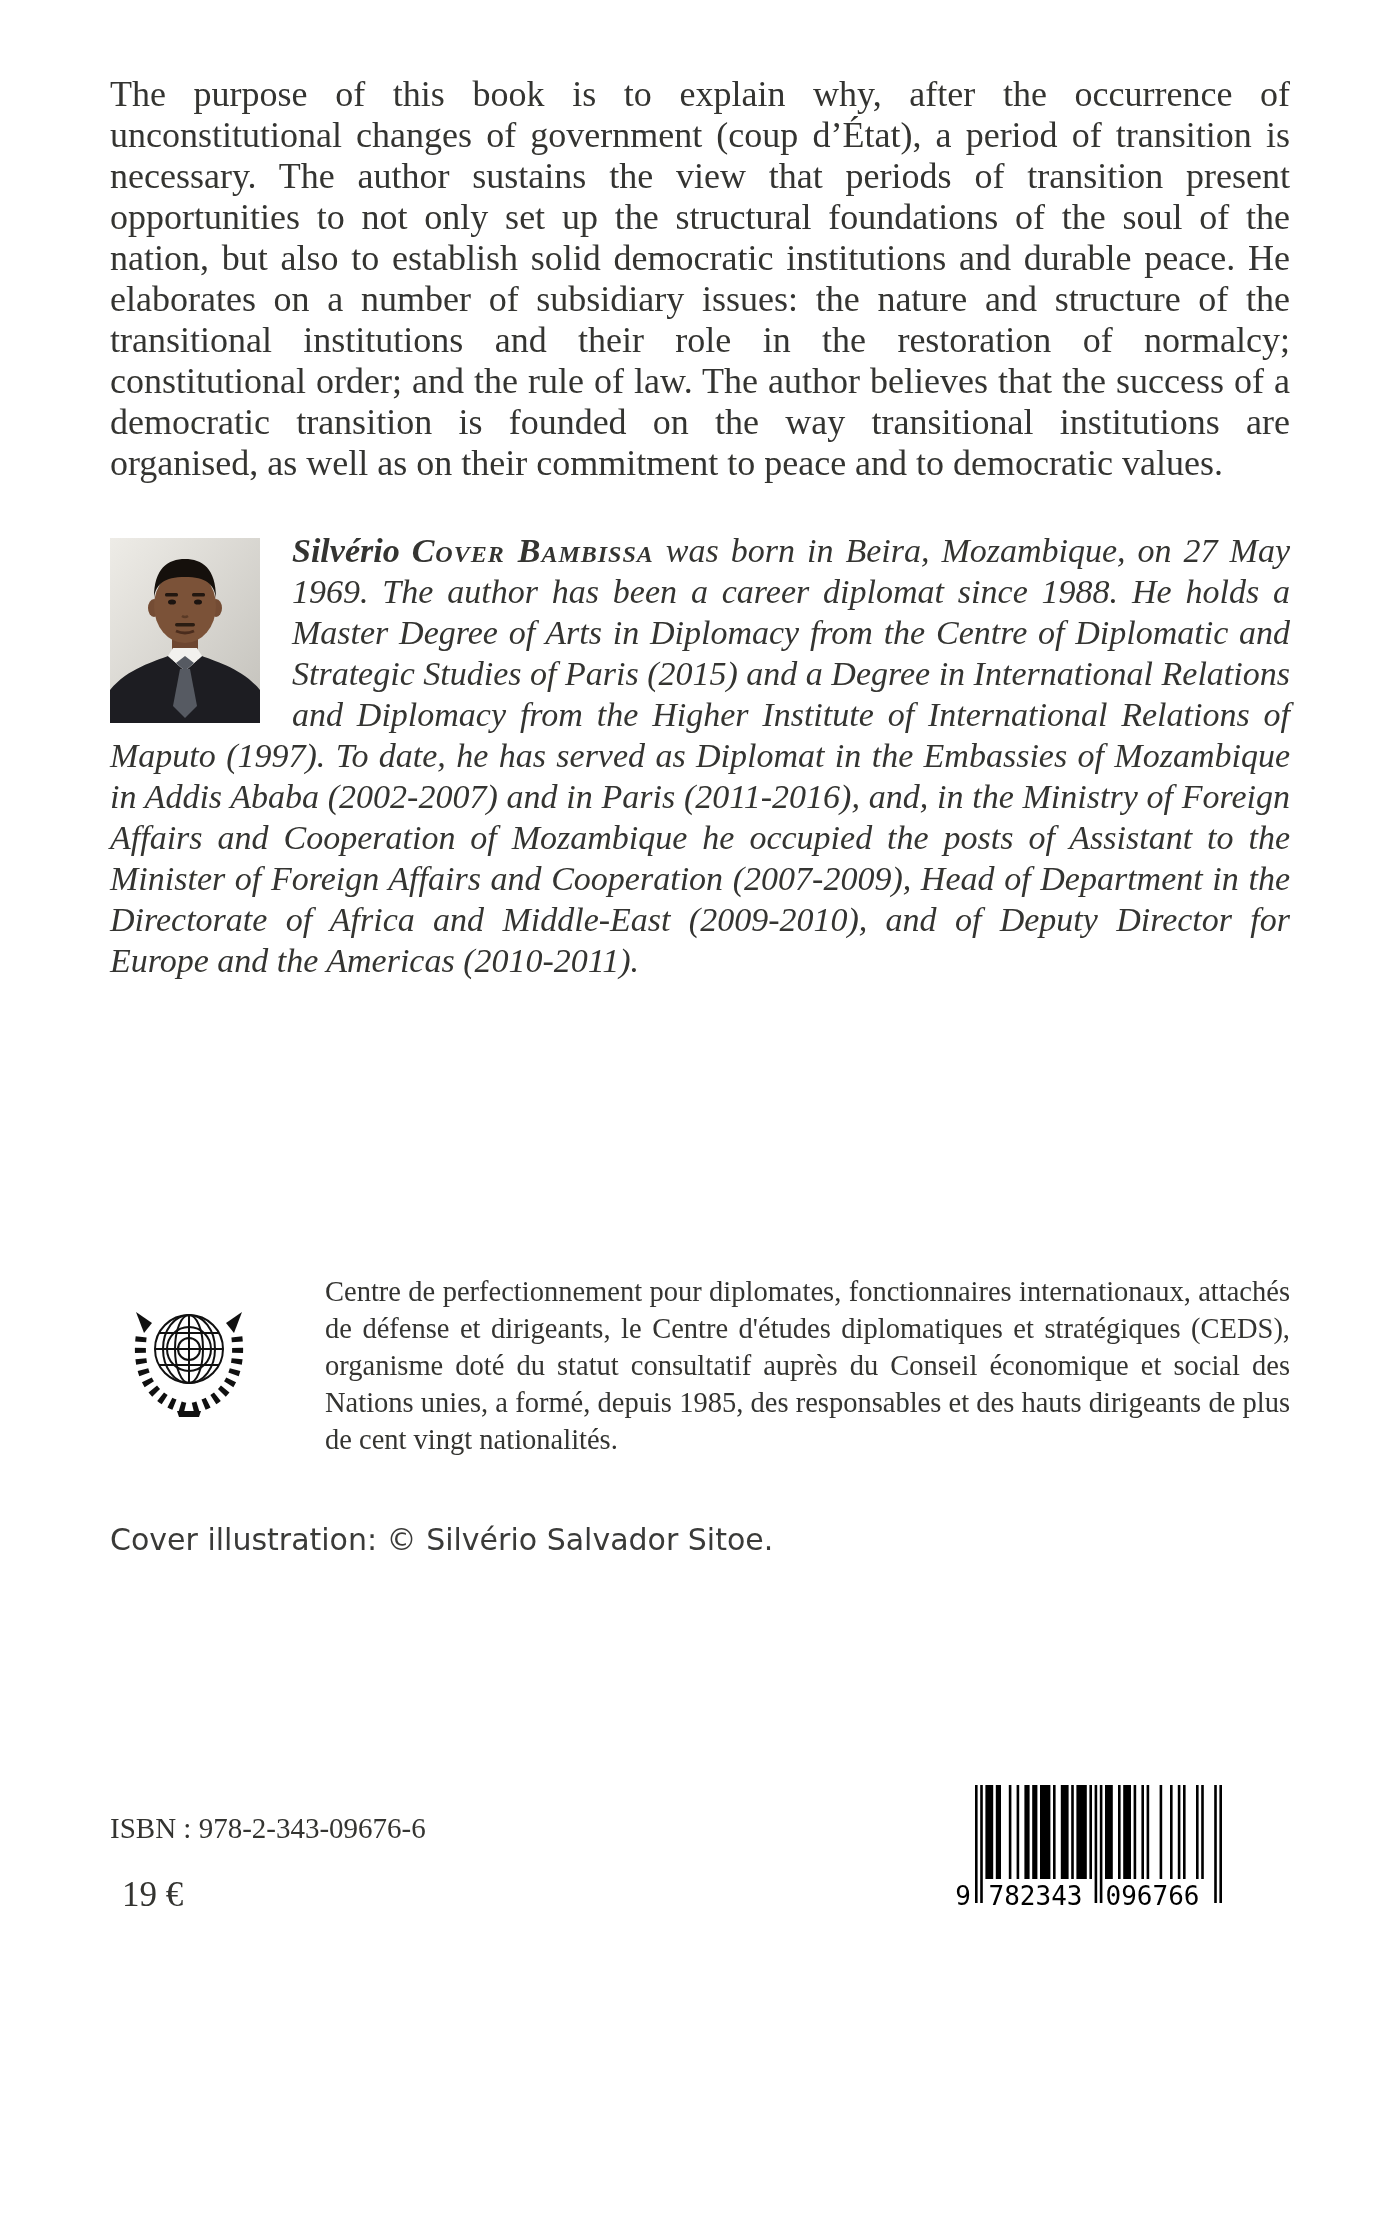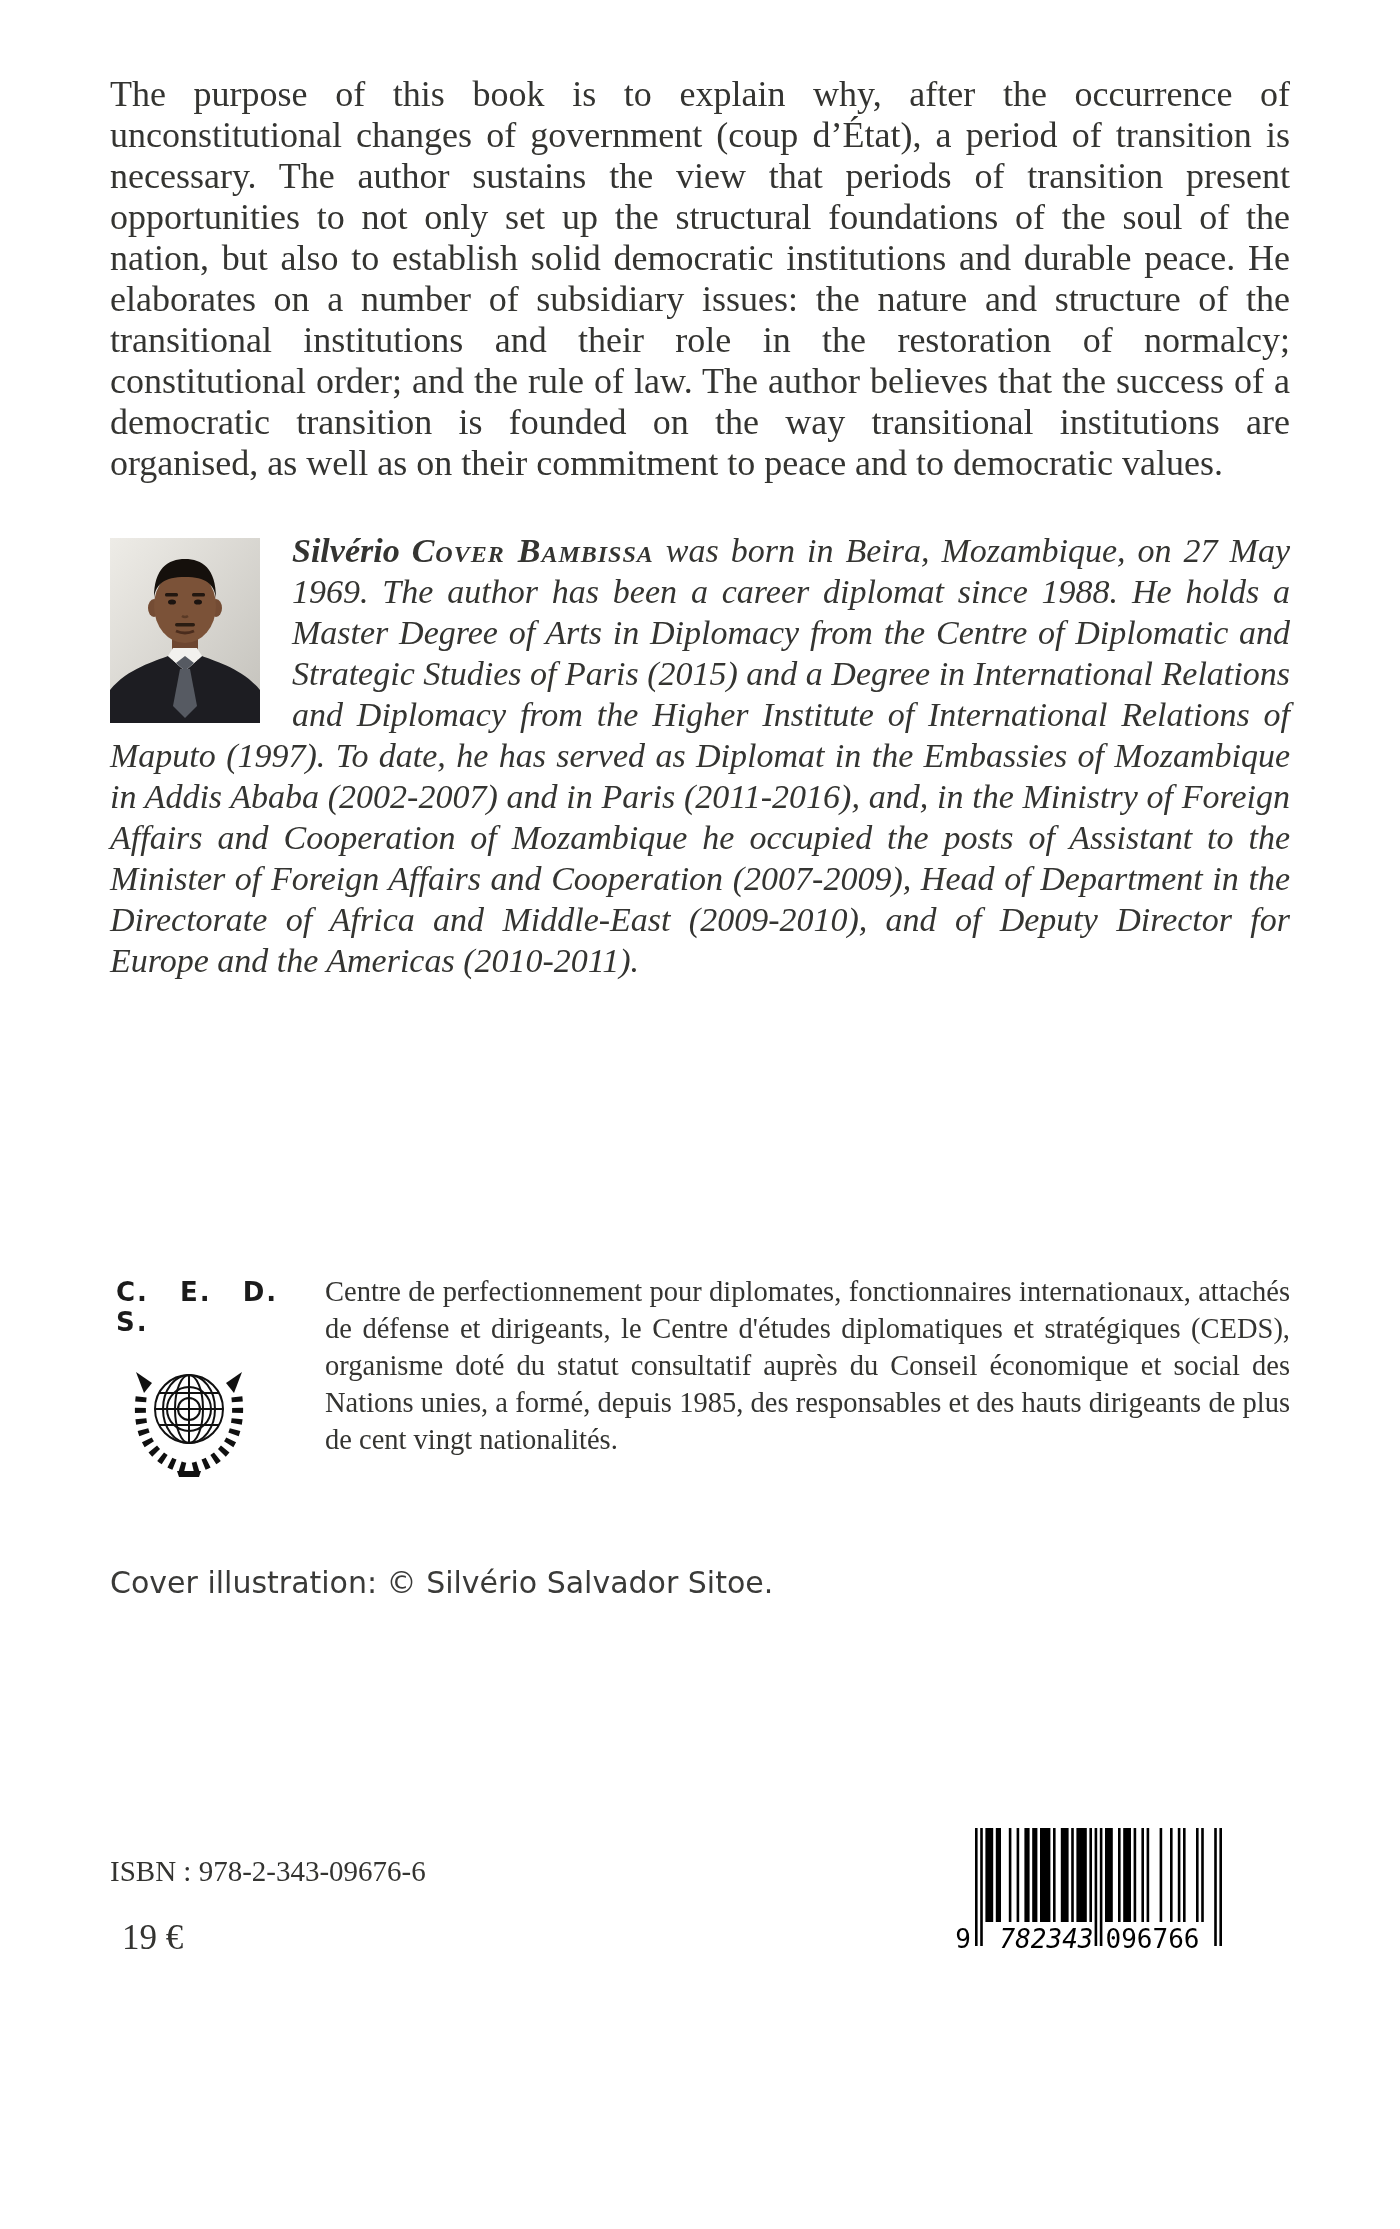--- a/index.html
+++ b/index.html
@@ -85,21 +85,21 @@
   .bd {
     position:absolute;
     top:96px;
     font-family:"DejaVu Sans Mono", monospace;
     font-size:26px;
     line-height:30px;
     color:#000;
     text-align:center;
   }
   .bd-first { left:0; width:18px; text-align:right; }
-  .bd-left  { left:31px; width:125px;font-style:italic; }
+  .bd-left  { left:20px; width:125px; }
   .bd-right { left:143px; width:113px; }
 </style>
 </head>
 <body>
 
 <div class="page">
 
   <p class="synopsis">The purpose of this book is to explain why, after the occurrence of unconstitutional changes of government (coup d’État), a period of transition is necessary. The author sustains the view that periods of transition present opportunities to not only set up the structural foundations of the soul of the nation, but also to establish solid democratic institutions and durable peace. He elaborates on a number of subsidiary issues: the nature and structure of the transitional institutions and their role in the restoration of normalcy; constitutional order; and the rule of law. The author believes that the success of a democratic transition is founded on the way transitional institutions are organised, as well as on their commitment to peace and to democratic values.</p>
 
   <p class="bio">
@@ -130,21 +130,20 @@
         <path d="M66,93 Q75,97 84,93" stroke="#4a2c1d" stroke-width="3" fill="none"></path>
       </svg>
     </span>
     <span class="author-given">Silvério</span>
     <span class="author-family">Cover Bambissa</span>
     <span>was born in Beira, Mozambique, on 27 May 1969. The author has been a career diplomat since 1988. He holds a Master Degree of Arts in Diplomacy from the Centre of Diplomatic and Strategic Studies of Paris (2015) and a Degree in International Relations and Diplomacy from the Higher Institute of International Relations of Maputo (1997). To date, he has served as Diplomat in the Embassies of Mozambique in Addis Ababa (2002-2007) and in Paris (2011-2016), and, in the Ministry of Foreign Affairs and Cooperation of Mozambique he occupied the posts of Assistant to the Minister of Foreign Affairs and Cooperation (2007-2009), Head of Department in the Directorate of Africa and Middle-East (2009-2010), and of Deputy Director for Europe and the Americas (2010-2011).</span>
   </p>
 
   <div class="ceds-row">
     <div class="ceds-left">
-      <div class="ceds-letters">C. E. D. S.</div>
       <div class="ceds-emblem">
         <svg viewBox="0 0 140 150" width="150" height="150">
           <g fill="none" stroke="#101010" stroke-width="2">
             <circle cx="70" cy="62" r="34"></circle>
             <circle cx="70" cy="62" r="22"></circle>
             <circle cx="70" cy="62" r="11"></circle>
             <ellipse cx="70" cy="62" rx="14" ry="34"></ellipse>
             <ellipse cx="70" cy="62" rx="26" ry="34"></ellipse>
             <line x1="36" y1="62" x2="104" y2="62"></line>
             <line x1="40" y1="46" x2="100" y2="46"></line>

